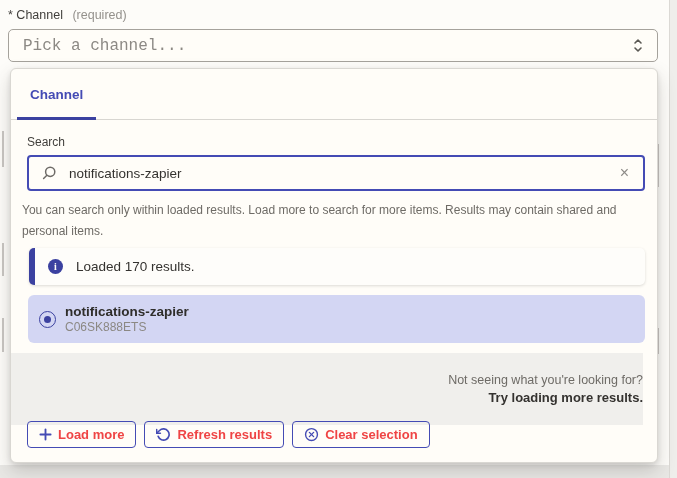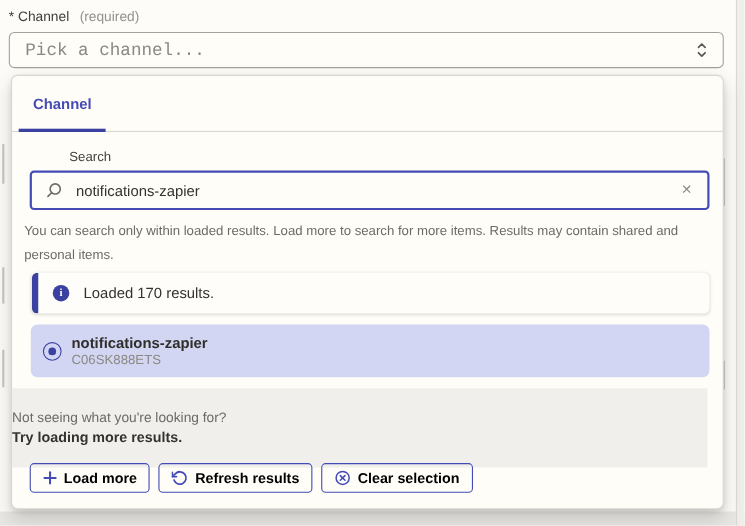--- a/index.html
+++ b/index.html
@@ -46,21 +46,21 @@
   }
   .tab{
     position:relative;height:100%;display:flex;align-items:center;
     padding:0 13px;font-size:13.5px;font-weight:bold;color:#413f3c;cursor:pointer;
   }
   .tab.active{color:#444bb4;}
   .tab.active::after{
     content:"";position:absolute;left:0;right:0;bottom:-1px;height:3px;background:#3b41a0;
   }
 
-  .search-label{position:absolute;left:16px;top:66px;font-size:12px;color:#413f3c;margin-left:36px;}
+  .search-label{position:absolute;left:16px;top:66px;font-size:12px;color:#413f3c;}
   .search-box{
     position:absolute;left:16px;top:86px;width:618px;height:36px;box-sizing:border-box;
     border:2px solid #444bb4;border-radius:4px;background:#fffdf8;
     display:flex;align-items:center;padding:0 10px 0 12px;
   }
   .search-box svg{flex:none;}
   .search-box input{
     flex:1;border:none;outline:none;background:transparent;
     font-family:"Liberation Sans", sans-serif;font-size:13.5px;color:#34322f;margin-left:10px;
   }
@@ -94,29 +94,29 @@
     width:15px;height:15px;border-radius:50%;border:1.5px solid #3b41a0;flex:none;
     display:flex;align-items:center;justify-content:center;background:transparent;
   }
   .radio .dot{width:7px;height:7px;border-radius:50%;background:#3b41a0;}
   .result-text{margin-left:9px;}
   .result-title{font-size:13.5px;font-weight:bold;color:#2f2e2b;line-height:16px;}
   .result-id{font-size:12px;color:#8b8883;line-height:15px;}
 
   .empty-hint{
     position:absolute;left:0;top:284px;width:632px;height:72px;background:#f0efec;
-    display:flex;flex-direction:column;align-items:flex-start;justify-content:center;
+    display:flex;flex-direction:column;align-items:flex-end;justify-content:center;
   }
   .empty-hint .l1{font-size:12.5px;color:#6e6b66;line-height:18px;}
   .empty-hint .l2{font-size:13px;font-weight:bold;color:#34322f;line-height:18px;}
 
   .footer{position:absolute;left:16px;top:352px;display:flex;gap:8px;}
   .btn{
     height:27px;box-sizing:border-box;border:1.5px solid #444bb4;border-radius:4px;
-    background:transparent;color:#000000;font-family:"Liberation Sans", sans-serif;
+    background:transparent;color:#ef4444;font-family:"Liberation Sans", sans-serif;
     font-size:13px;font-weight:bold;display:inline-flex;align-items:center;gap:6px;
     padding:0 11px;cursor:pointer;
   }
   .btn svg{display:block;flex:none;}
 </style>
 </head>
 <body>
 
 <div class="gray-band"></div>
 <div class="scroll-gutter"></div>

